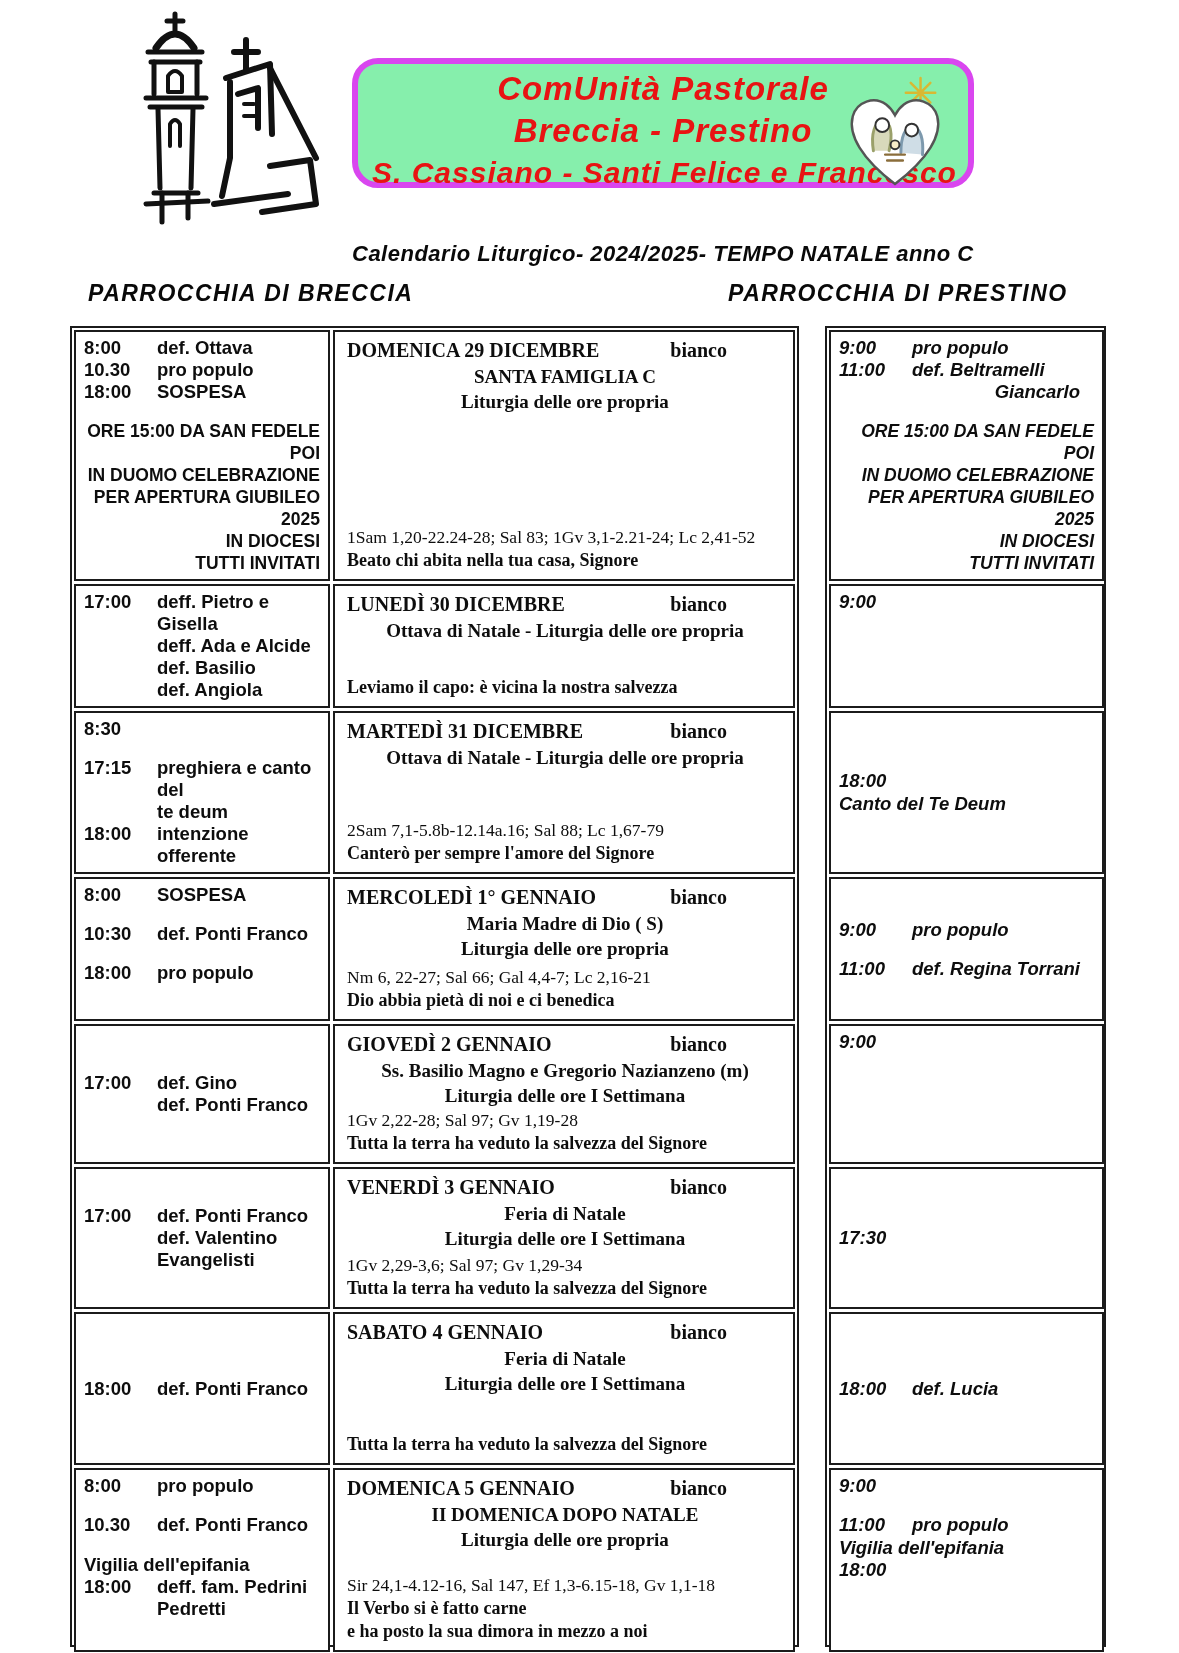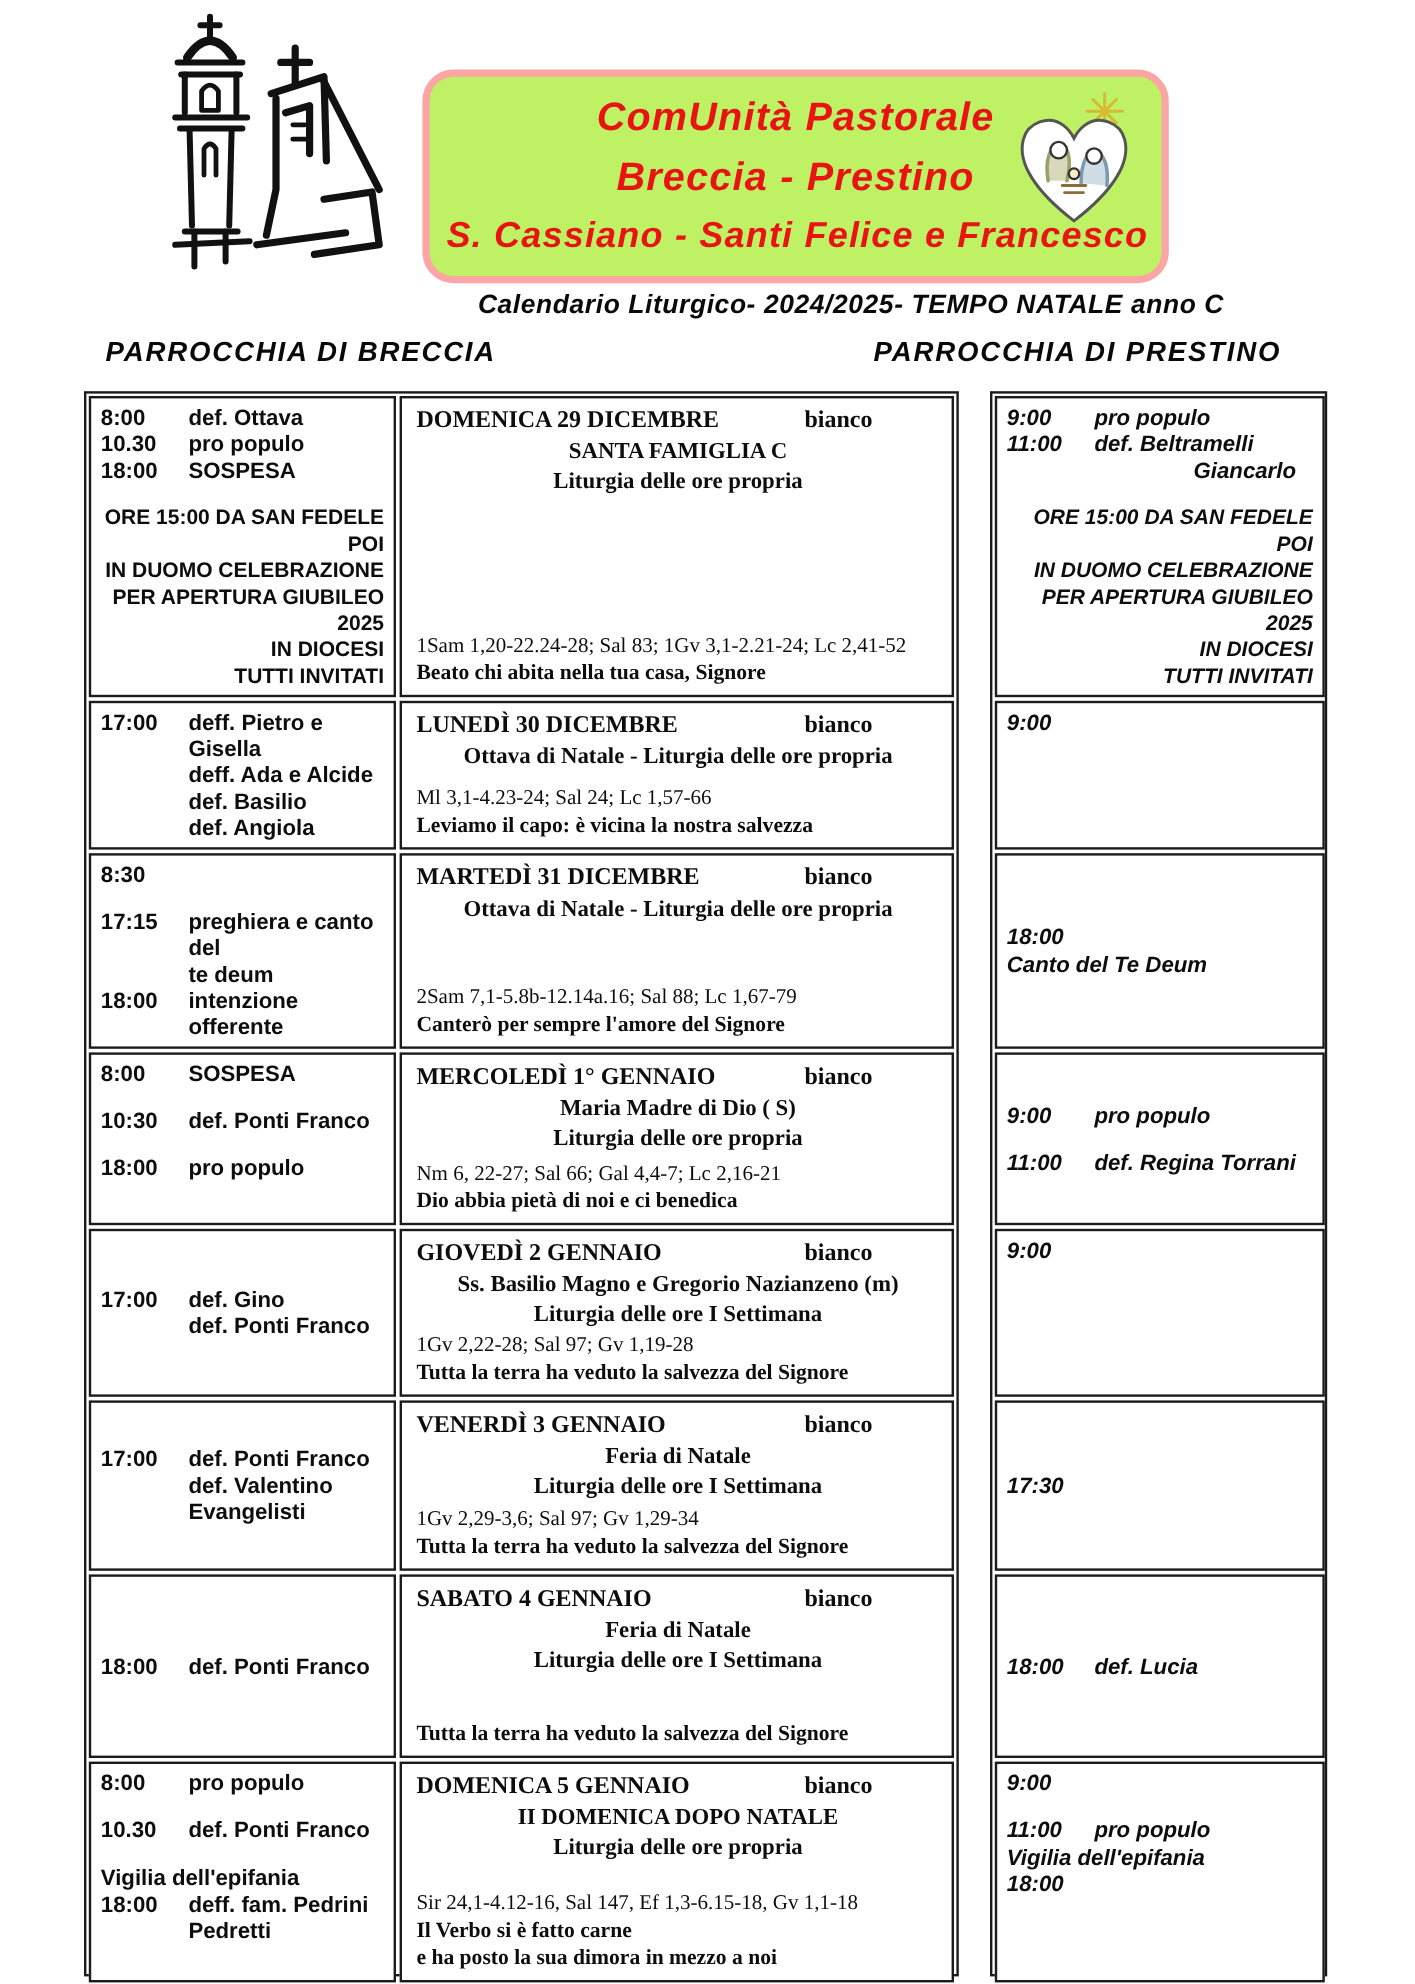--- a/index.html
+++ b/index.html
@@ -3,33 +3,33 @@
 <meta charset="utf-8">
 <style>
   html,body{margin:0;padding:0;}
   body{
     width:1179px;height:1653px;position:relative;background:#ffffff;
     font-family:"Liberation Sans",sans-serif;color:#0d0d0d;overflow:hidden;
   }
   
   .church{position:absolute;left:118px;top:6px;width:218px;height:242px;}
   .titlebox{
-    position:absolute;left:352px;top:58px;width:622px;height:178px;
-    border:6px solid #fca5a5;border-radius:26px;box-sizing:border-box;
+    position:absolute;left:352px;top:58px;width:622px;height:130px;
+    border:6px solid #d946ef;border-radius:26px;box-sizing:border-box;
     display:flex;flex-direction:column;justify-content:space-evenly;
-    padding:4px 14px;background:#bef264;
+    padding:4px 14px;background:#86efac;
   }
   .tline{
     color:#e81313;font-weight:bold;font-style:italic;text-align:center;
     font-size:33px;letter-spacing:1px;line-height:42px;white-space:nowrap;
   }
   .tline.small{font-size:30px;}
   .nativity{position:absolute;right:18px;top:10px;width:110px;height:118px;}
   .subtitle{
-    position:absolute;left:352px;top:241px;width:668px;text-align:right;
+    position:absolute;left:352px;top:241px;width:668px;text-align:left;
     font-weight:bold;font-style:italic;font-size:22px;letter-spacing:0.5px;color:#090909;
   }
   .colhead{
     position:absolute;top:280px;font-weight:bold;font-style:italic;
     font-size:23px;letter-spacing:1.5px;color:#090909;white-space:nowrap;
   }
   .colhead.left{left:88px;}
   .colhead.right{left:728px;}
   
   #frameA{position:absolute;left:70px;top:326px;width:729px;height:1321px;
@@ -203,21 +203,20 @@
             <span class="mtext">def.  Angiola</span>
           </div>
         </div>
         <div class="cell cc">
           <div class="dayhead">
             <span class="daytitle">LUNEDÌ 30 DICEMBRE</span>
             <span class="daycolor">bianco</span>
           </div>
           <div class="subtl">Ottava di Natale - Liturgia delle ore propria</div>
           <div class="readblock">
-            <div class="readings">Ml 3,1-4.23-24; Sal 24; Lc 1,57-66</div>
             <div class="response">Leviamo il capo: è vicina la nostra salvezza</div>
           </div>
         </div>
         <div class="gutter"></div>
         <div class="cell cr">
           <div class="mline">
             <span class="mtime">9:00</span>
             <span class="mtext"></span>
           </div>
         </div>

